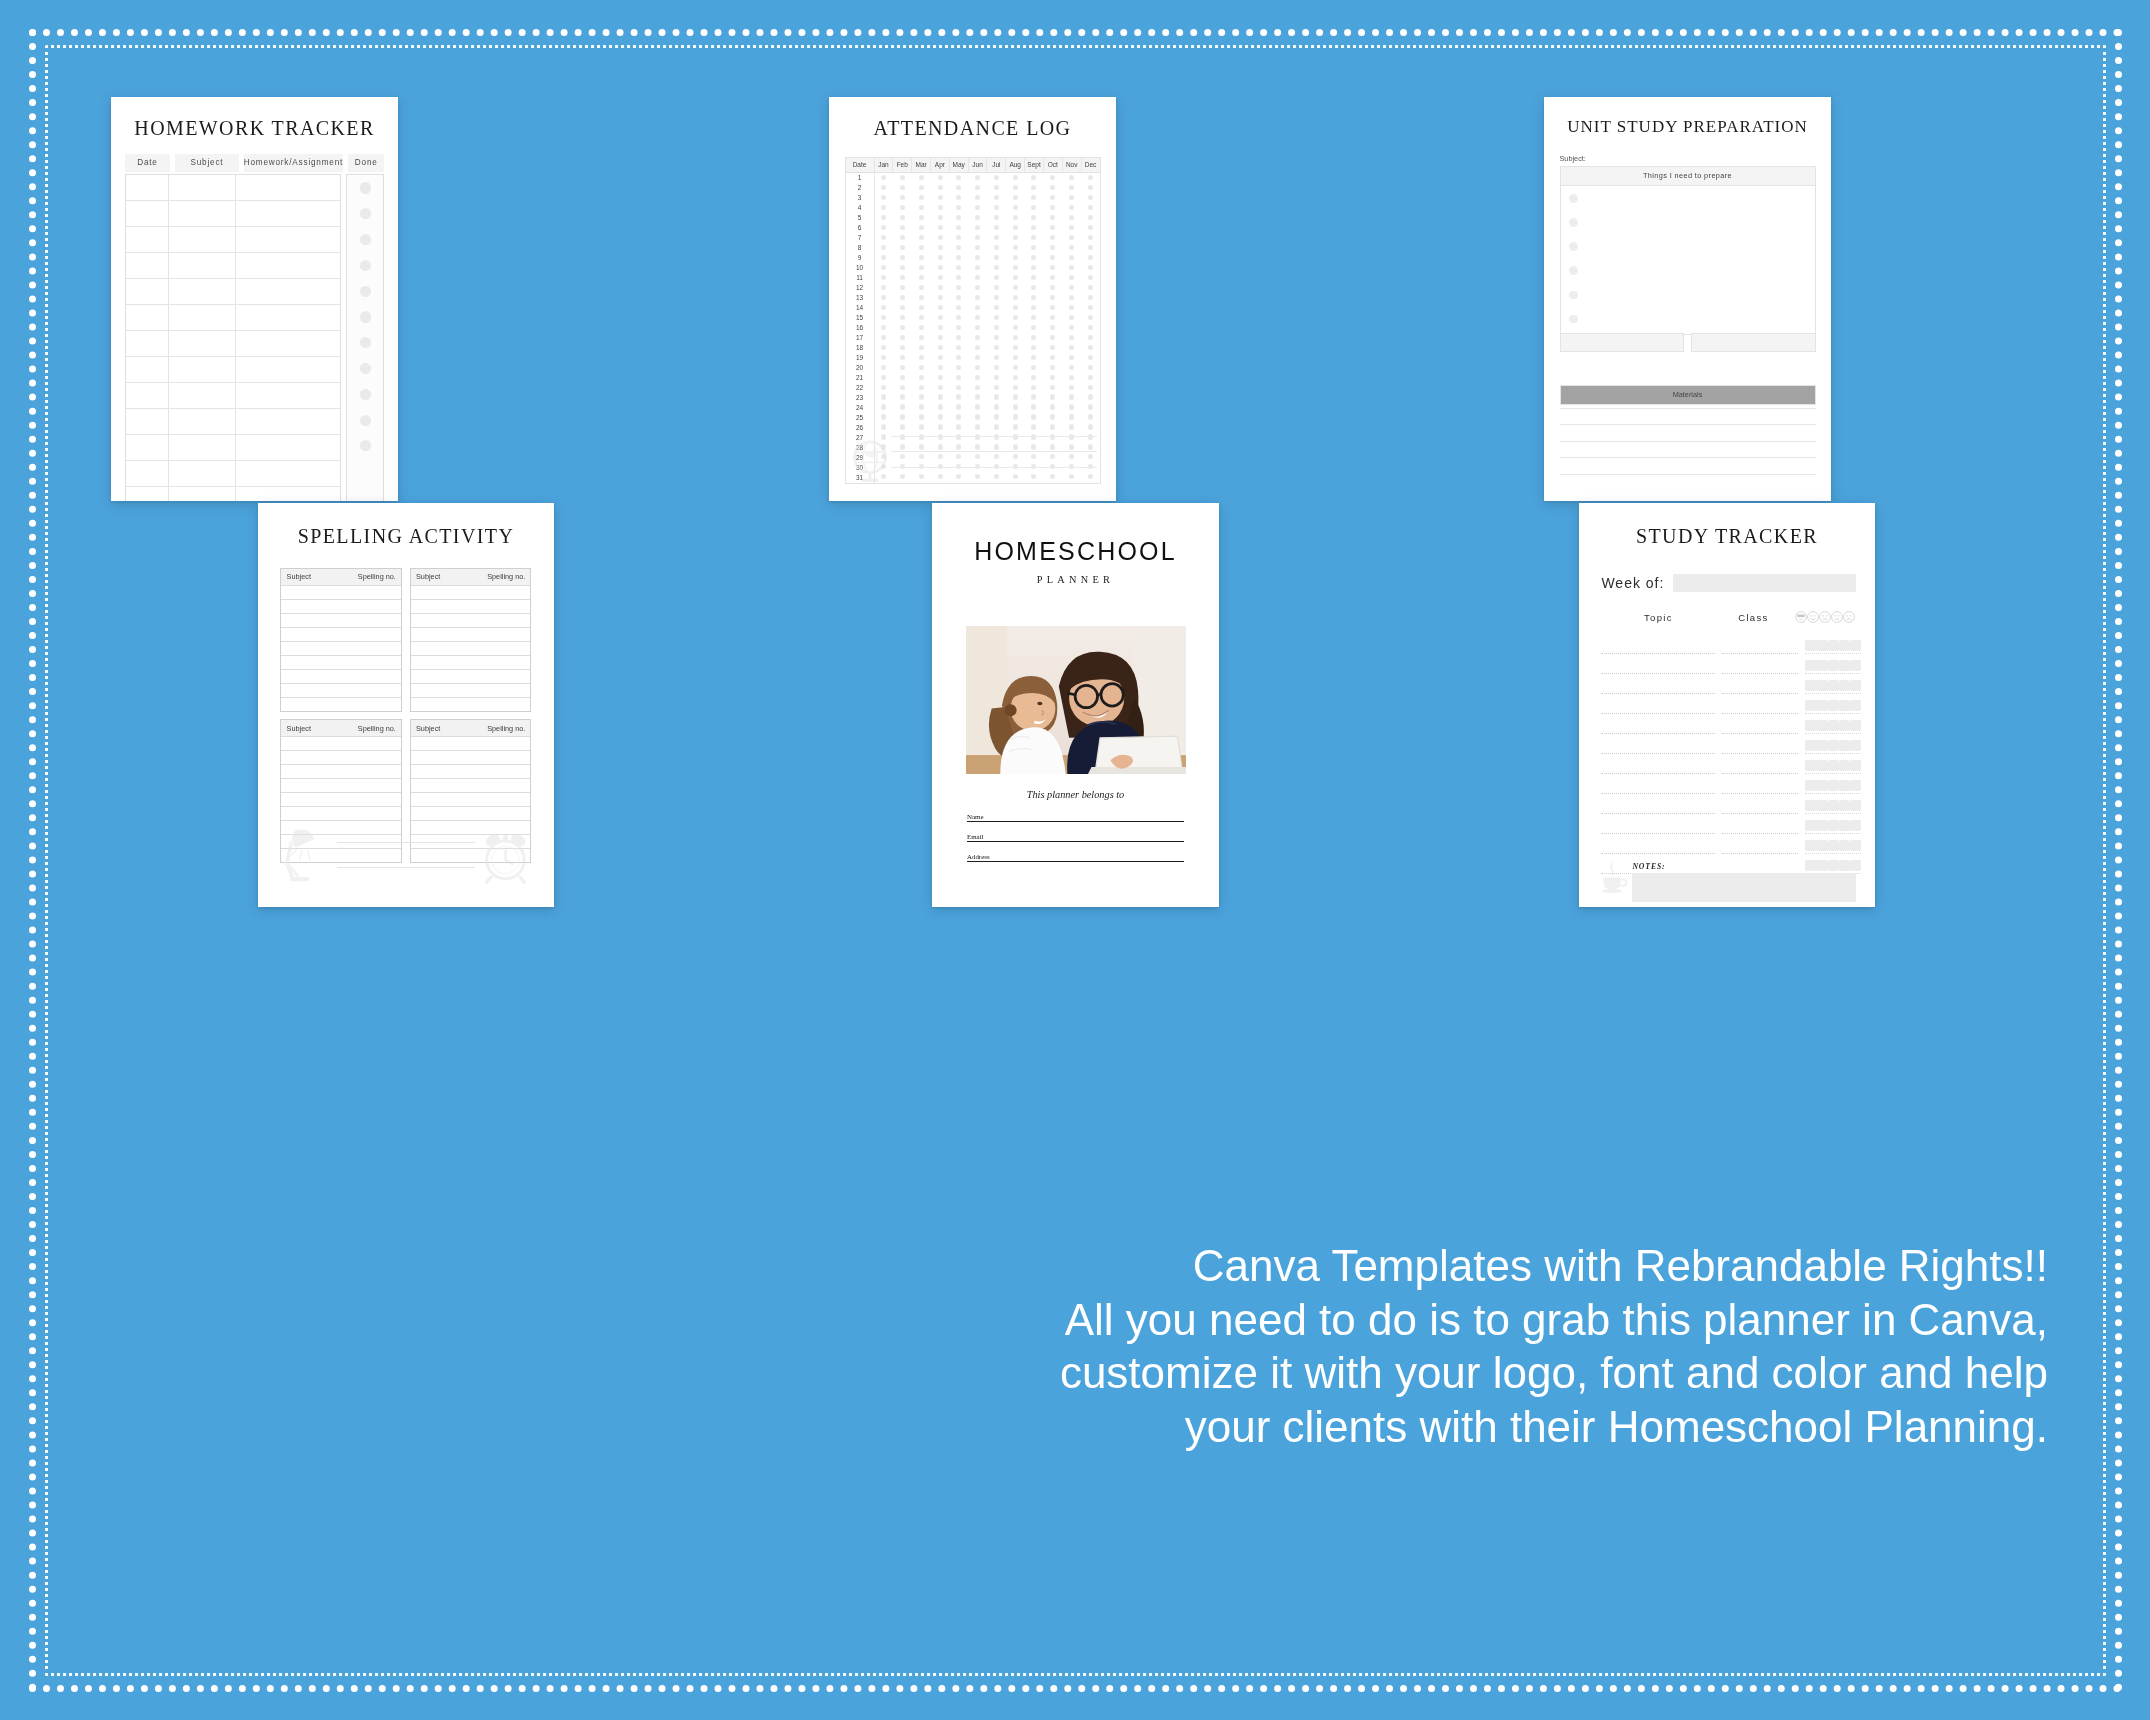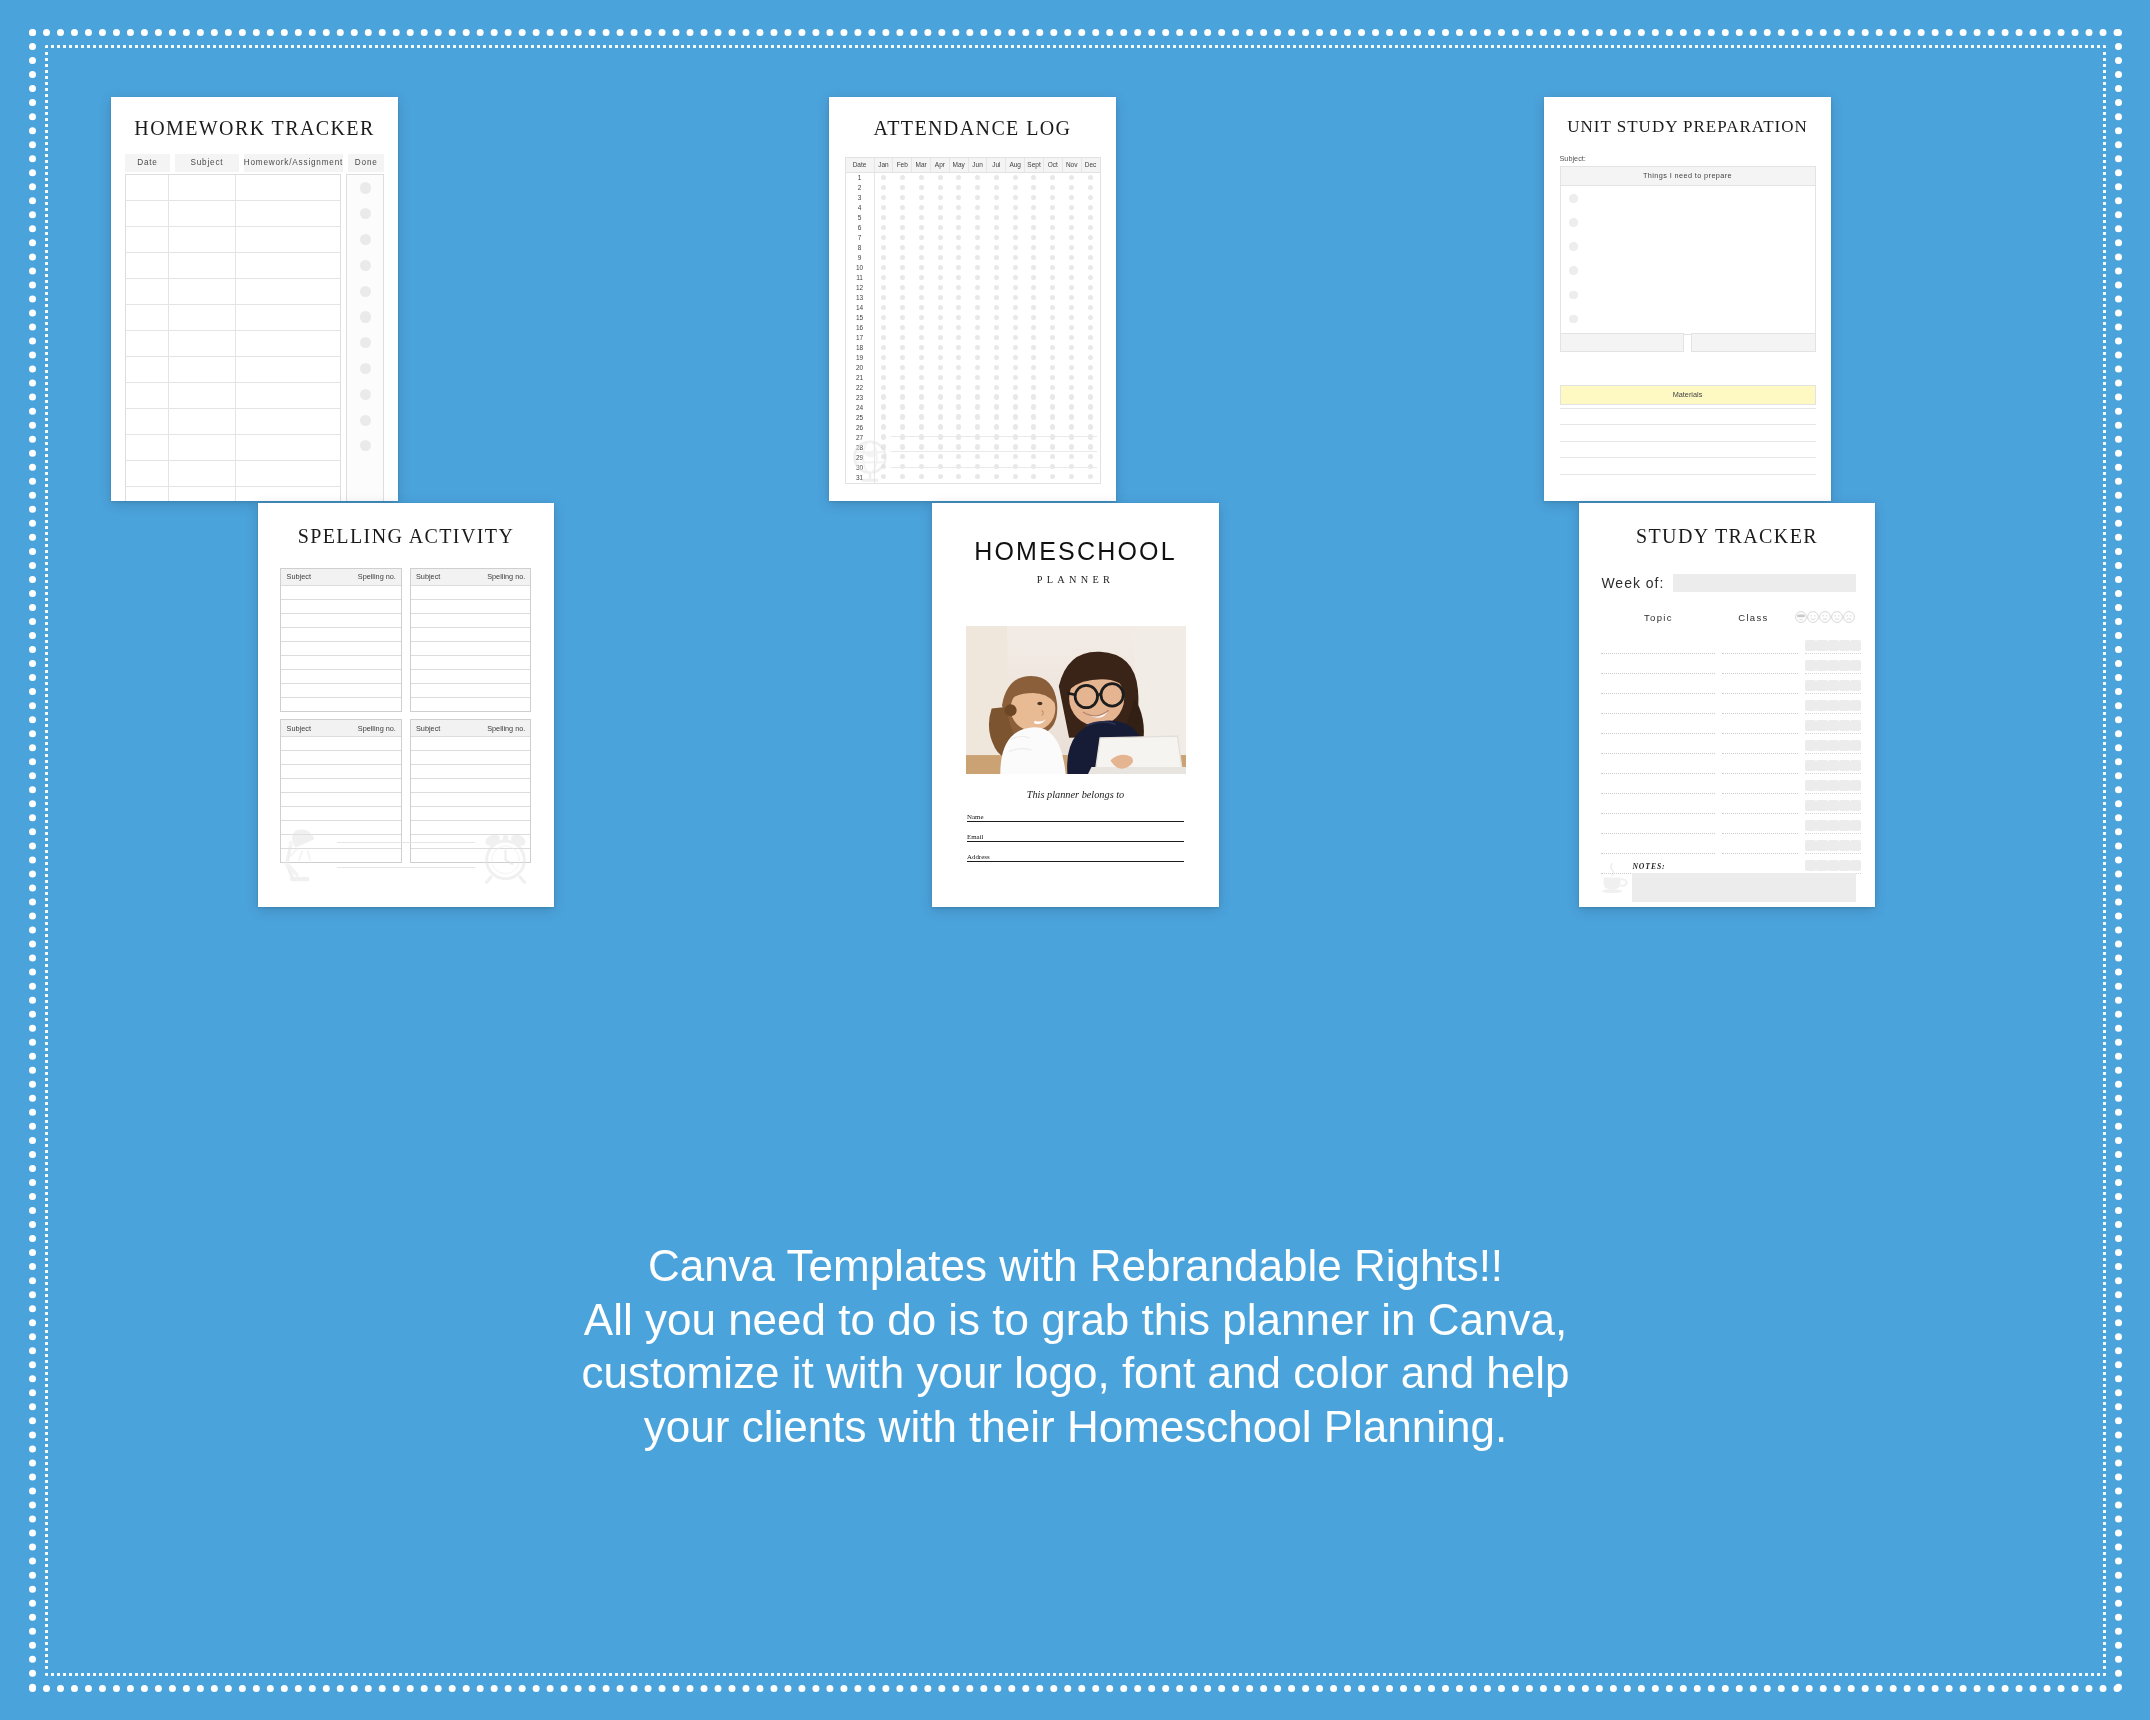--- a/index.html
+++ b/index.html
@@ -97,21 +97,21 @@
   .us-cols { position: absolute; left: 15.5px; top: 69px; right: 15.5px; display: flex; gap: 6.9px; }
   .us-col { flex: 1; }
   .us-colhead { background: #f4f4f4; border: 0.9px solid #e3e3e3; text-align: center;
                 font-size: 7.3px; color: #444; padding: 4.3px 0; letter-spacing: 0.4px; }
   .us-colbody { border: 0.9px solid #e3e3e3; border-top: none; height: 149px; }
   .us-col.left .us-colbody { background: #f6f6f6; }
   .us-col.right .us-colbody { padding: 8.6px 0 0 8.6px; }
   .us-col.right .us-colbody .b { width: 8.6px; height: 8.6px; border-radius: 50%; background: #ededed; margin-bottom: 15.5px; }
   .us-lower { position: absolute; left: 15.5px; top: 236px; right: 15.5px; display: flex; gap: 6.9px; }
   .us-lower .lcell { flex: 1; background: #f4f4f4; border: 0.9px solid #e3e3e3; height: 19px; }
-  .us-mat-head { position: absolute; left: 15.5px; top: 288px; right: 15.5px; background: #fef9c3;
+  .us-mat-head { position: absolute; left: 15.5px; top: 288px; right: 15.5px; background: #a3a3a3;
                  border: 0.9px solid #e3e3e3; text-align: center; font-size: 7.3px; color: #444; padding: 4.3px 0; }
   .us-mat-lines { position: absolute; left: 15.5px; top: 311px; right: 15.5px; }
   .us-mat-lines div { height: 0.9px; background: #e6e6e6; margin-bottom: 15.5px; }
 
   
   #card-spelling { left: 258px; top: 503px; width: 296px; height: 404px; }
   #card-spelling .card-title { font-size: 20px; margin-top: 22.4px; letter-spacing: 1.4px; }
   .sp-grid { position: absolute; left: 22.4px; top: 65px; right: 22.4px; display: flex;
              flex-wrap: wrap; gap: 7.7px; }
   .sp-box { width: calc(50% - 3.9px); border: 0.9px solid #cfcfcf; }
@@ -158,21 +158,21 @@
   .st-notes { position: absolute; left: 22.4px; right: 19px; bottom: 5px; display: flex; align-items: flex-start; }
   .cup-icon { flex: 0 0 31px; opacity: .5; }
   .st-notes-body { flex: 1; }
   .st-notes-body .nlbl { font-family: "Liberation Serif", serif; font-style: italic; font-weight: bold;
                          font-size: 7.7px; letter-spacing: 0.9px; color: #2a2a2a; }
   .st-notes-body .nbox { height: 29px; background: #ececec; margin-top: 1.7px; }
 
   
   #promo {
     position: absolute; left: 103px; right: 103px; top: 1239px;
-    text-align: center; color: #ffffff;
+    text-align: right; color: #ffffff;
     font-family: "Liberation Sans", sans-serif;
     font-size: 44px; line-height: 1.22; font-weight: 400;
   }
   #promo div { white-space: nowrap; }
 </style>
 </head>
 <body>
 
 <div id="stage">
 

